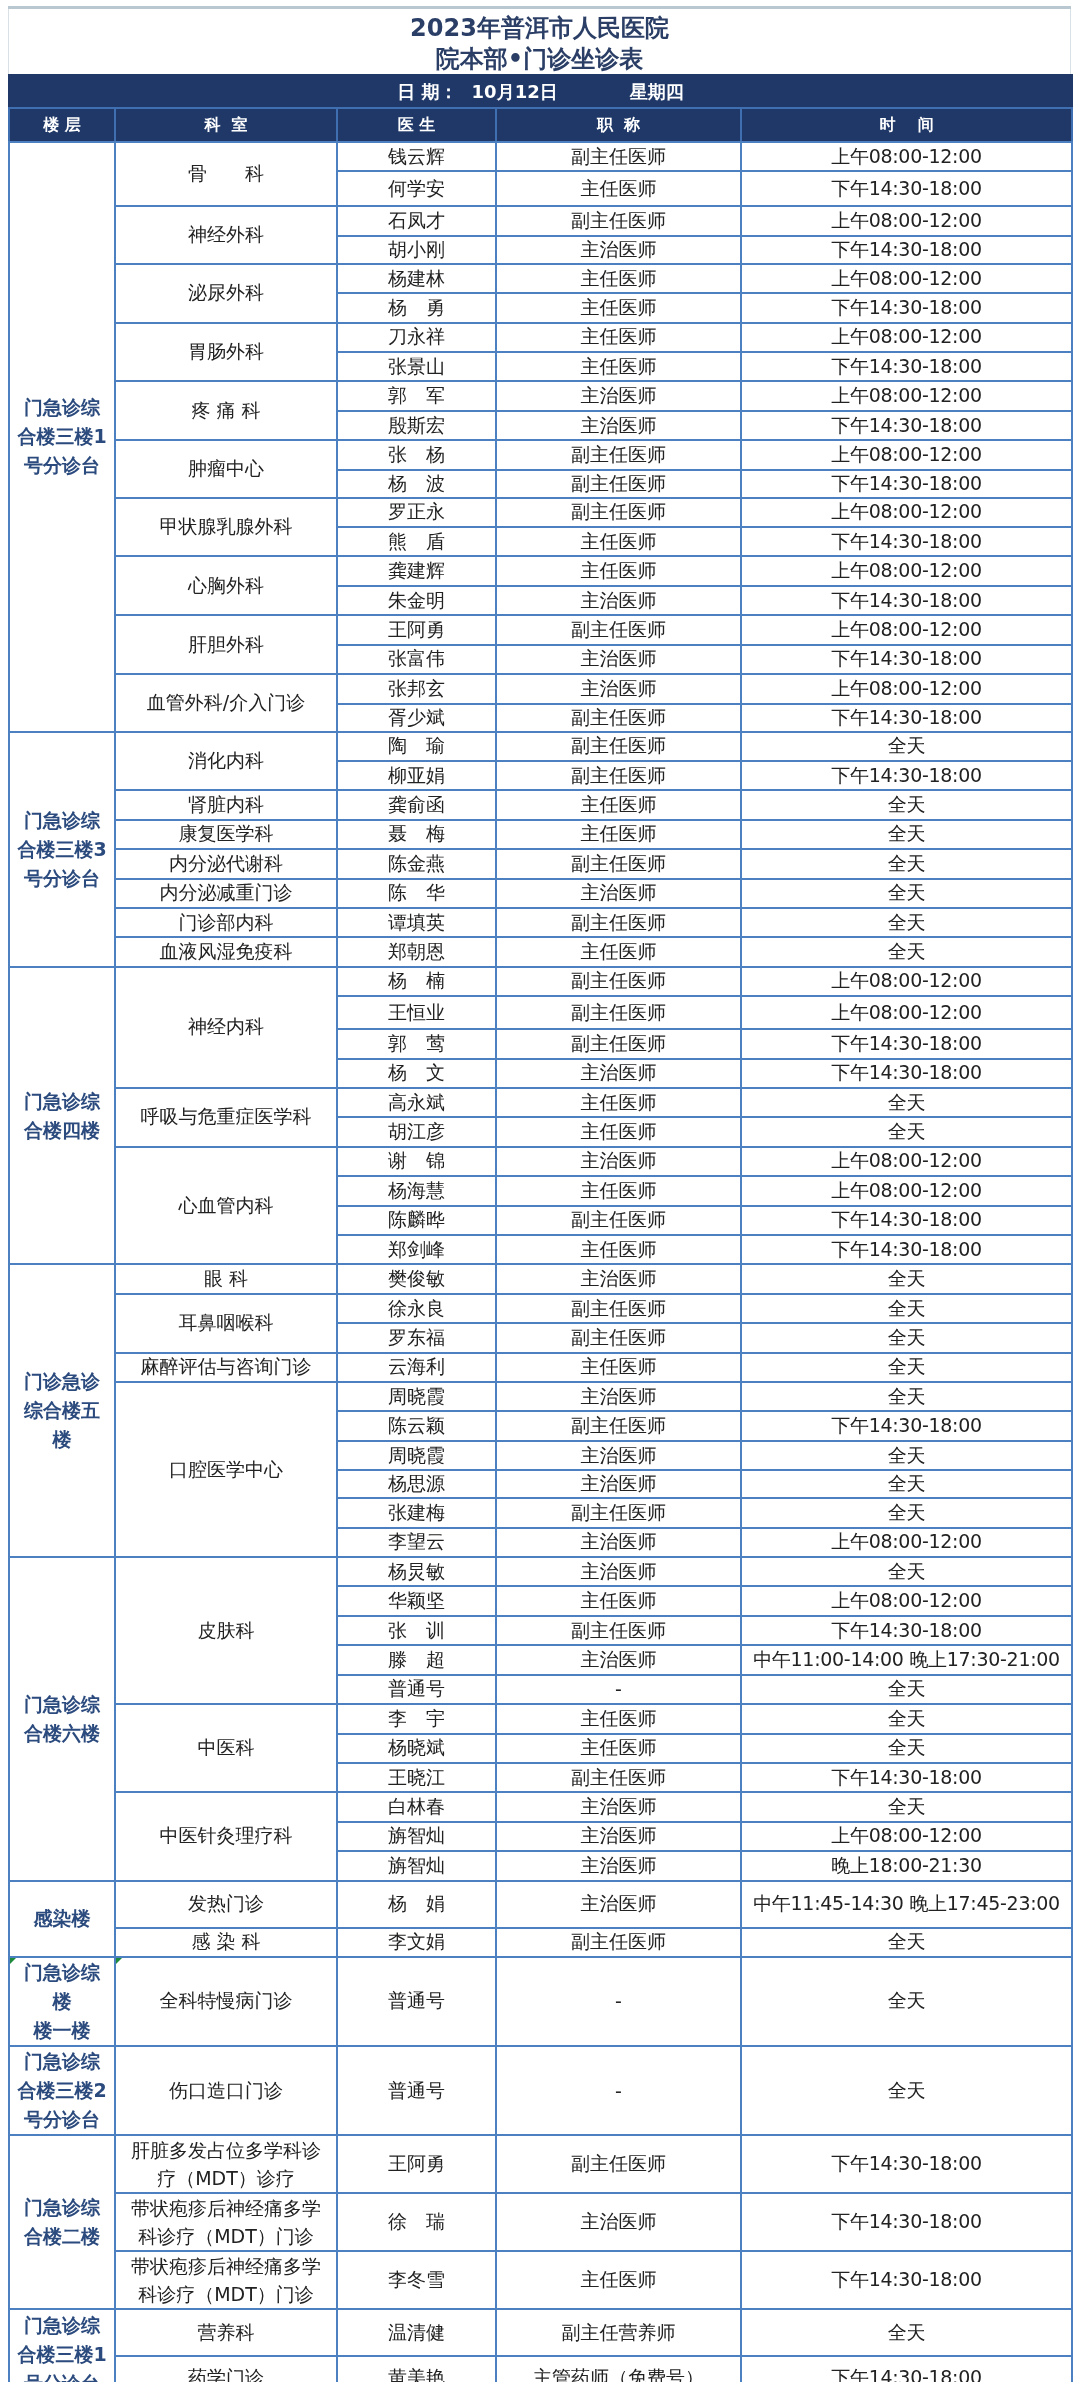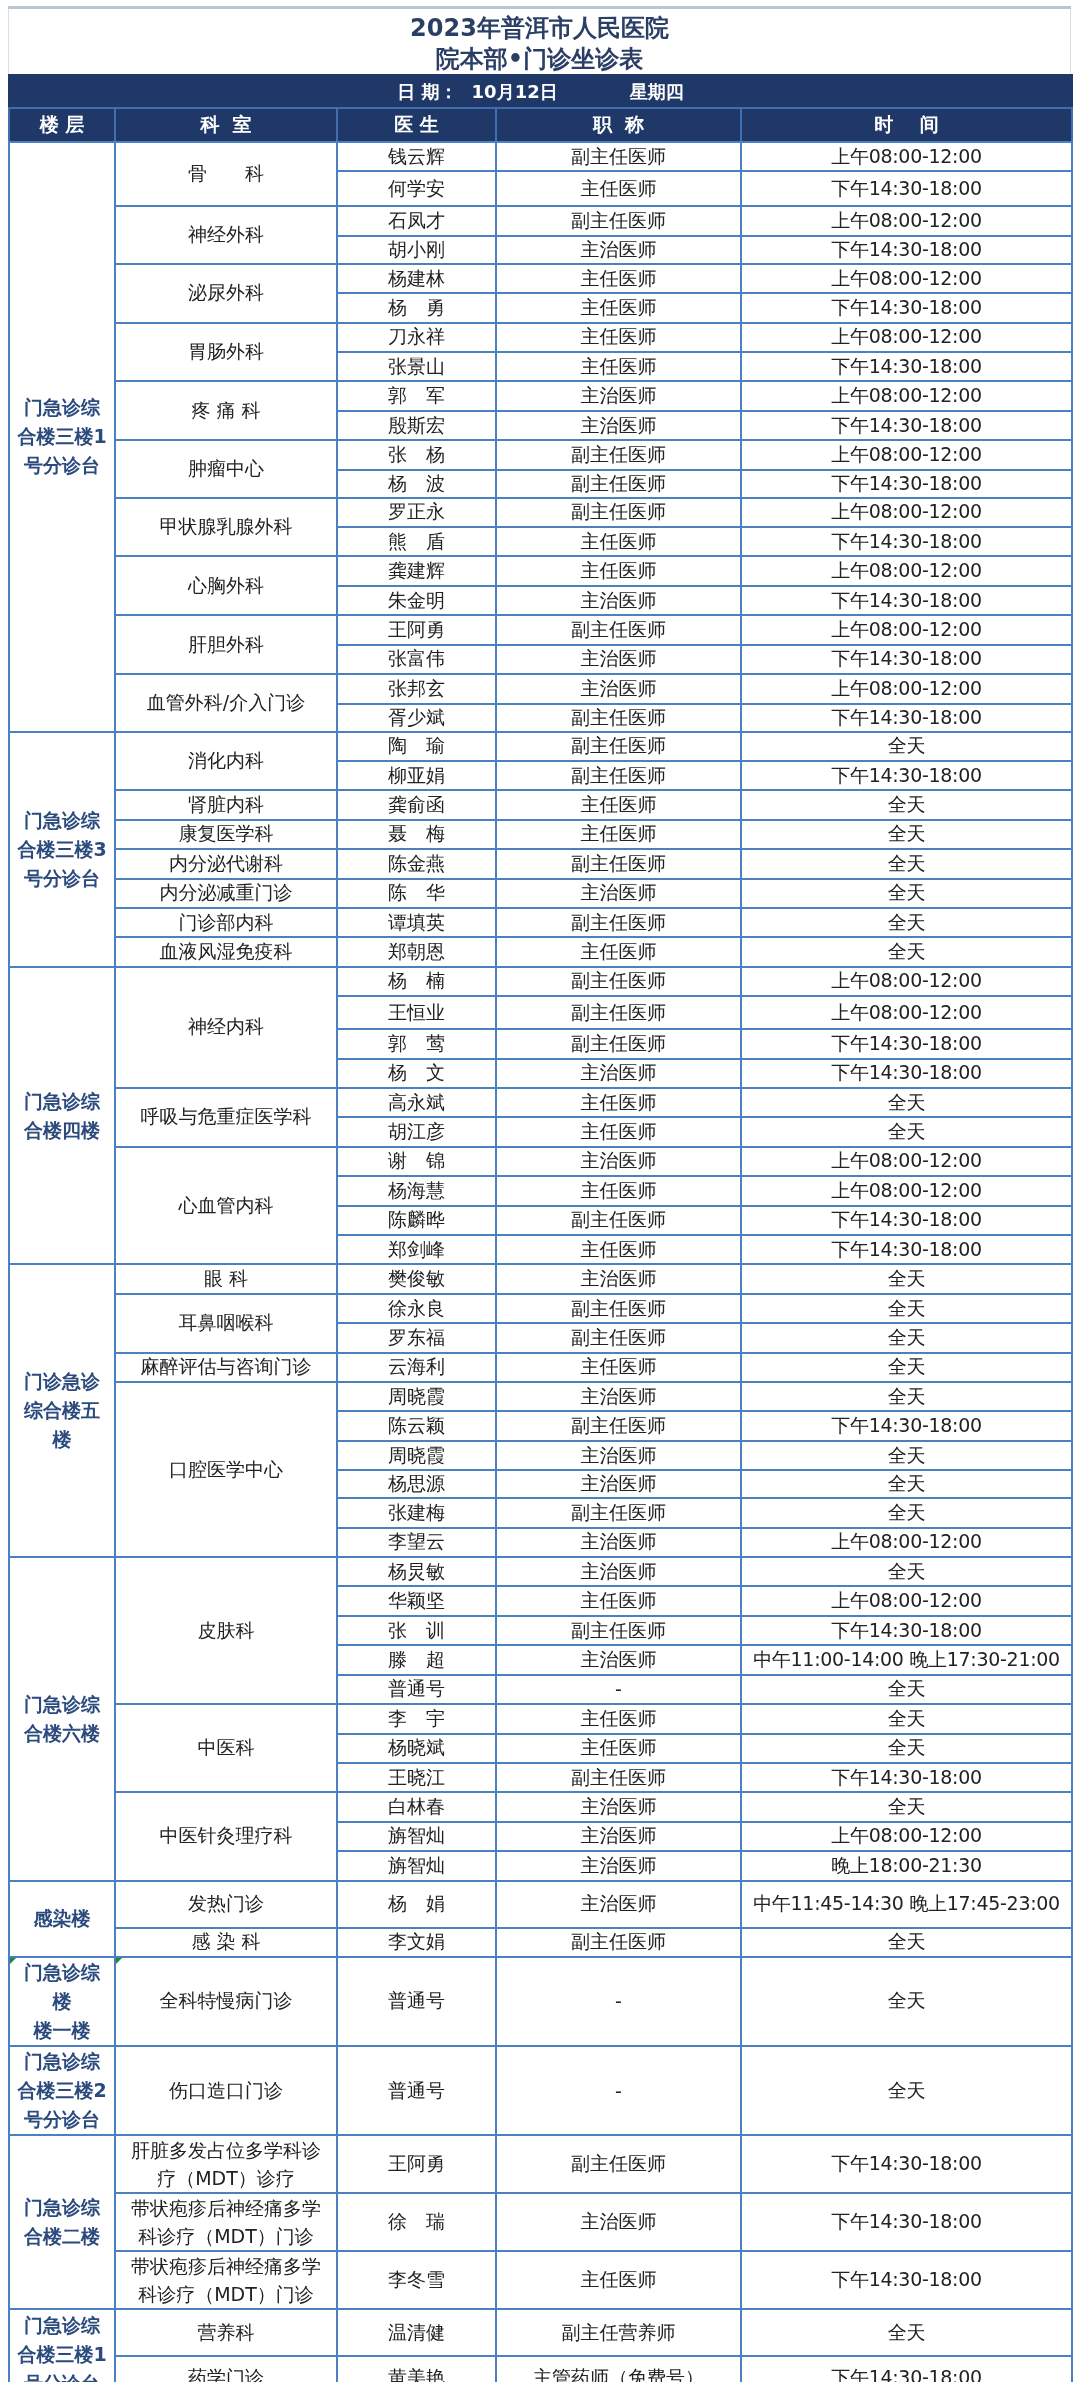--- a/index.html
+++ b/index.html
@@ -22,21 +22,21 @@
       padding: 0; text-align: center; vertical-align: middle; overflow: hidden;
     }
     .date-row td {
       height: 31px; background: #1f3868; color: #ffffff; font-weight: bold; font-size: 18px;
       border: 2px solid #1f3868; border-bottom: 2px solid #3f6fb0;
     }
     .date-wrap { display: flex; justify-content: center; align-items: center; gap: 0; }
     .date-label { margin-right: 14px; }
     .date-value { margin-right: 72px; }
     .head-row th {
-      height: 32px; background: #1f3868; color: #ffffff; font-weight: bold; font-size: 19px;
+      height: 32px; background: #1f3868; color: #ffffff; font-weight: bold; font-size: 16px;
       border-left: 2px solid #3f6fb0; border-right: 2px solid #3f6fb0;
       border-top: 2px solid #3f6fb0; border-bottom: 2px solid #4d80c0;
       white-space: pre;
     }
     tbody td {
       border: 2px solid #4d80c0; color: #222222; font-size: 19px; background: #ffffff;
       white-space: pre; position: relative;
     }
     td.floor-cell { color: #2b4a7d; font-weight: bold; font-size: 19px; line-height: 29px; }
     td.floor-cell .floor-line { display: block; }

